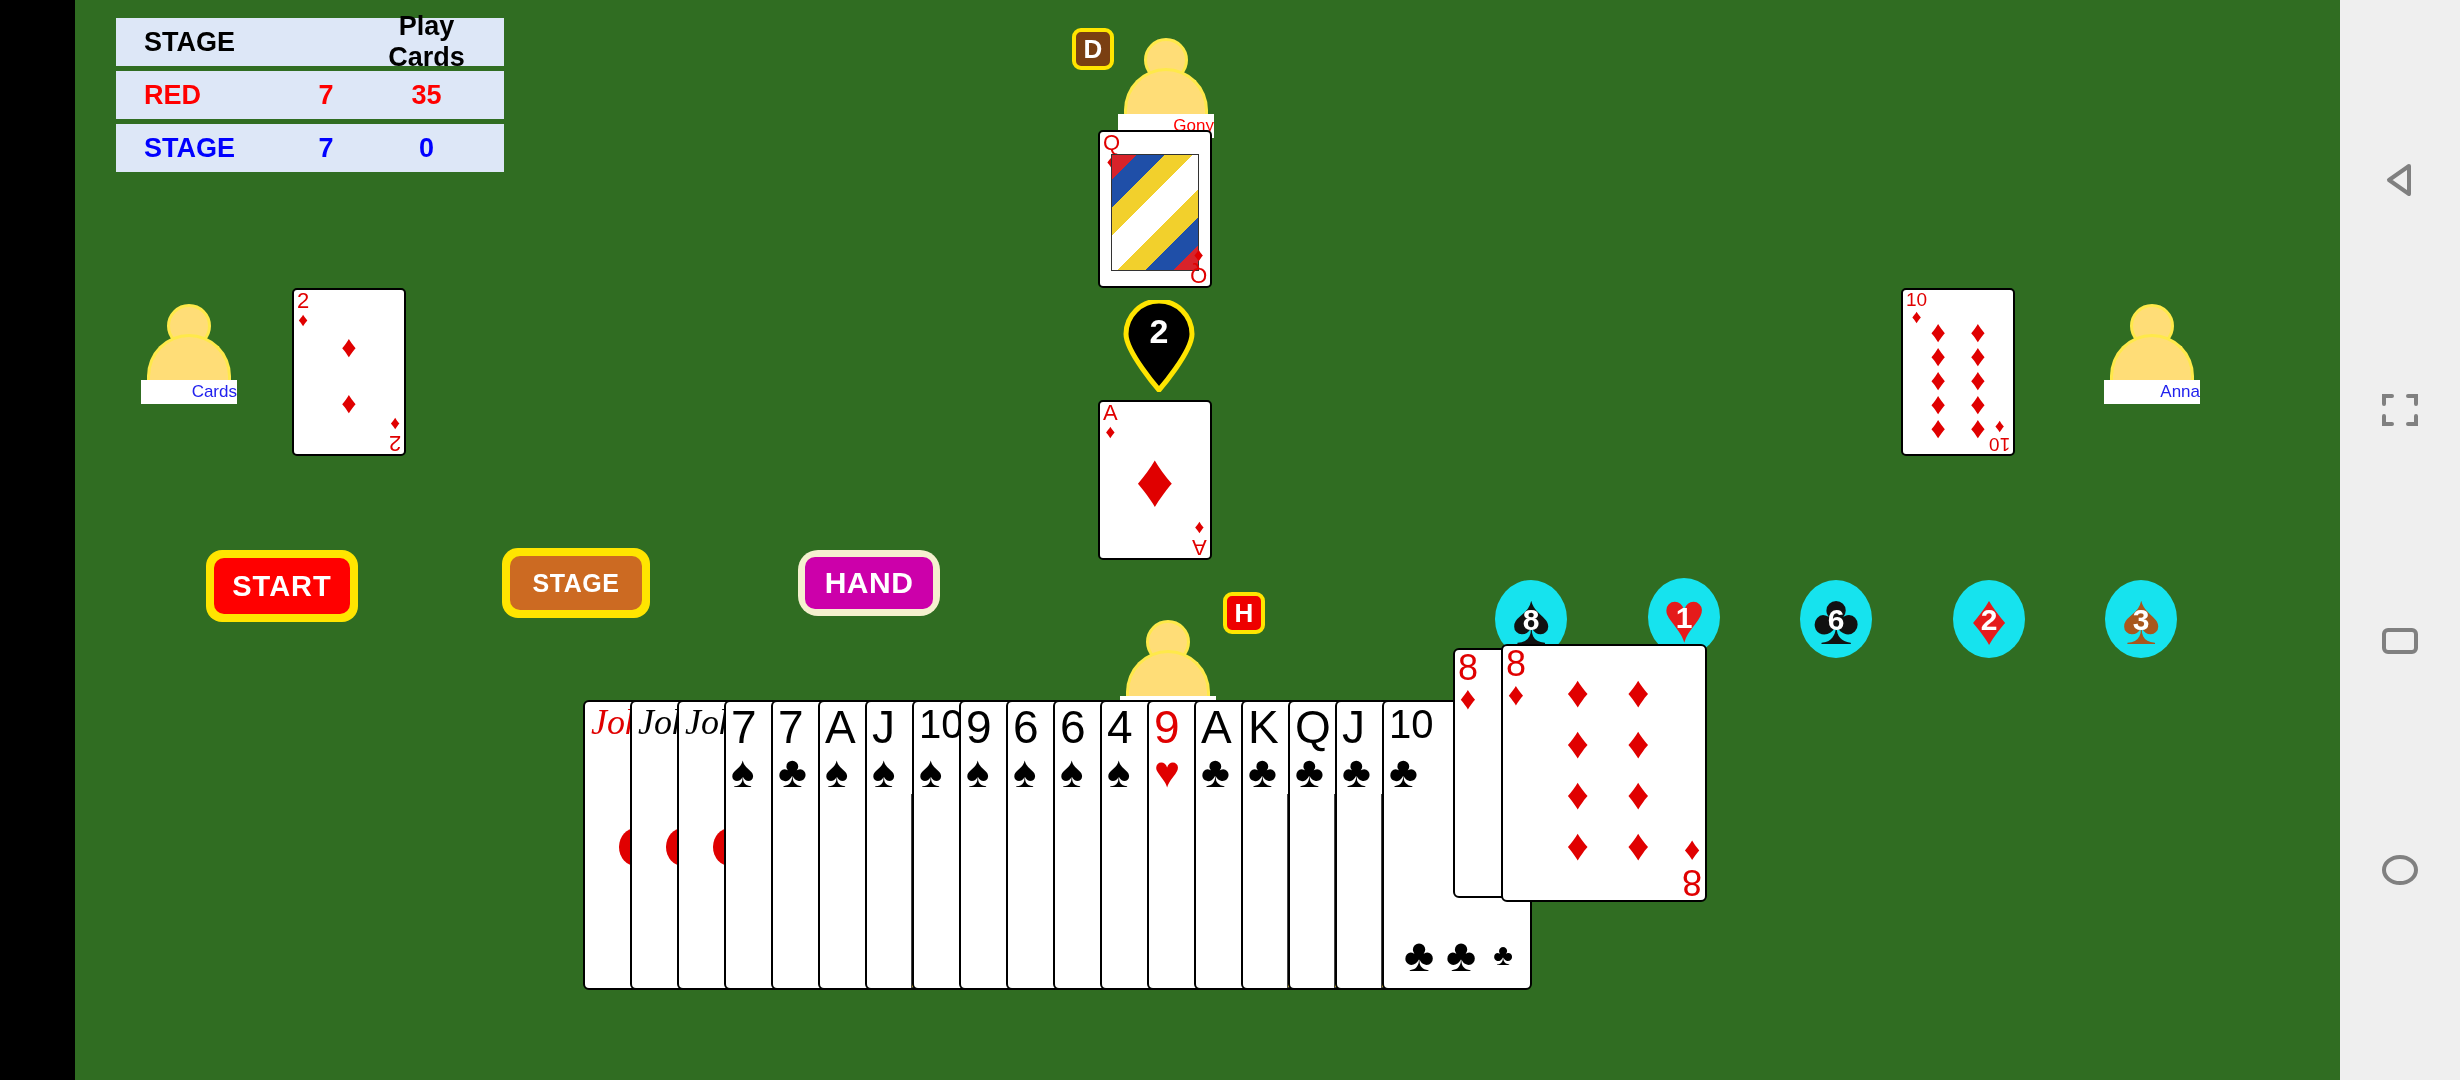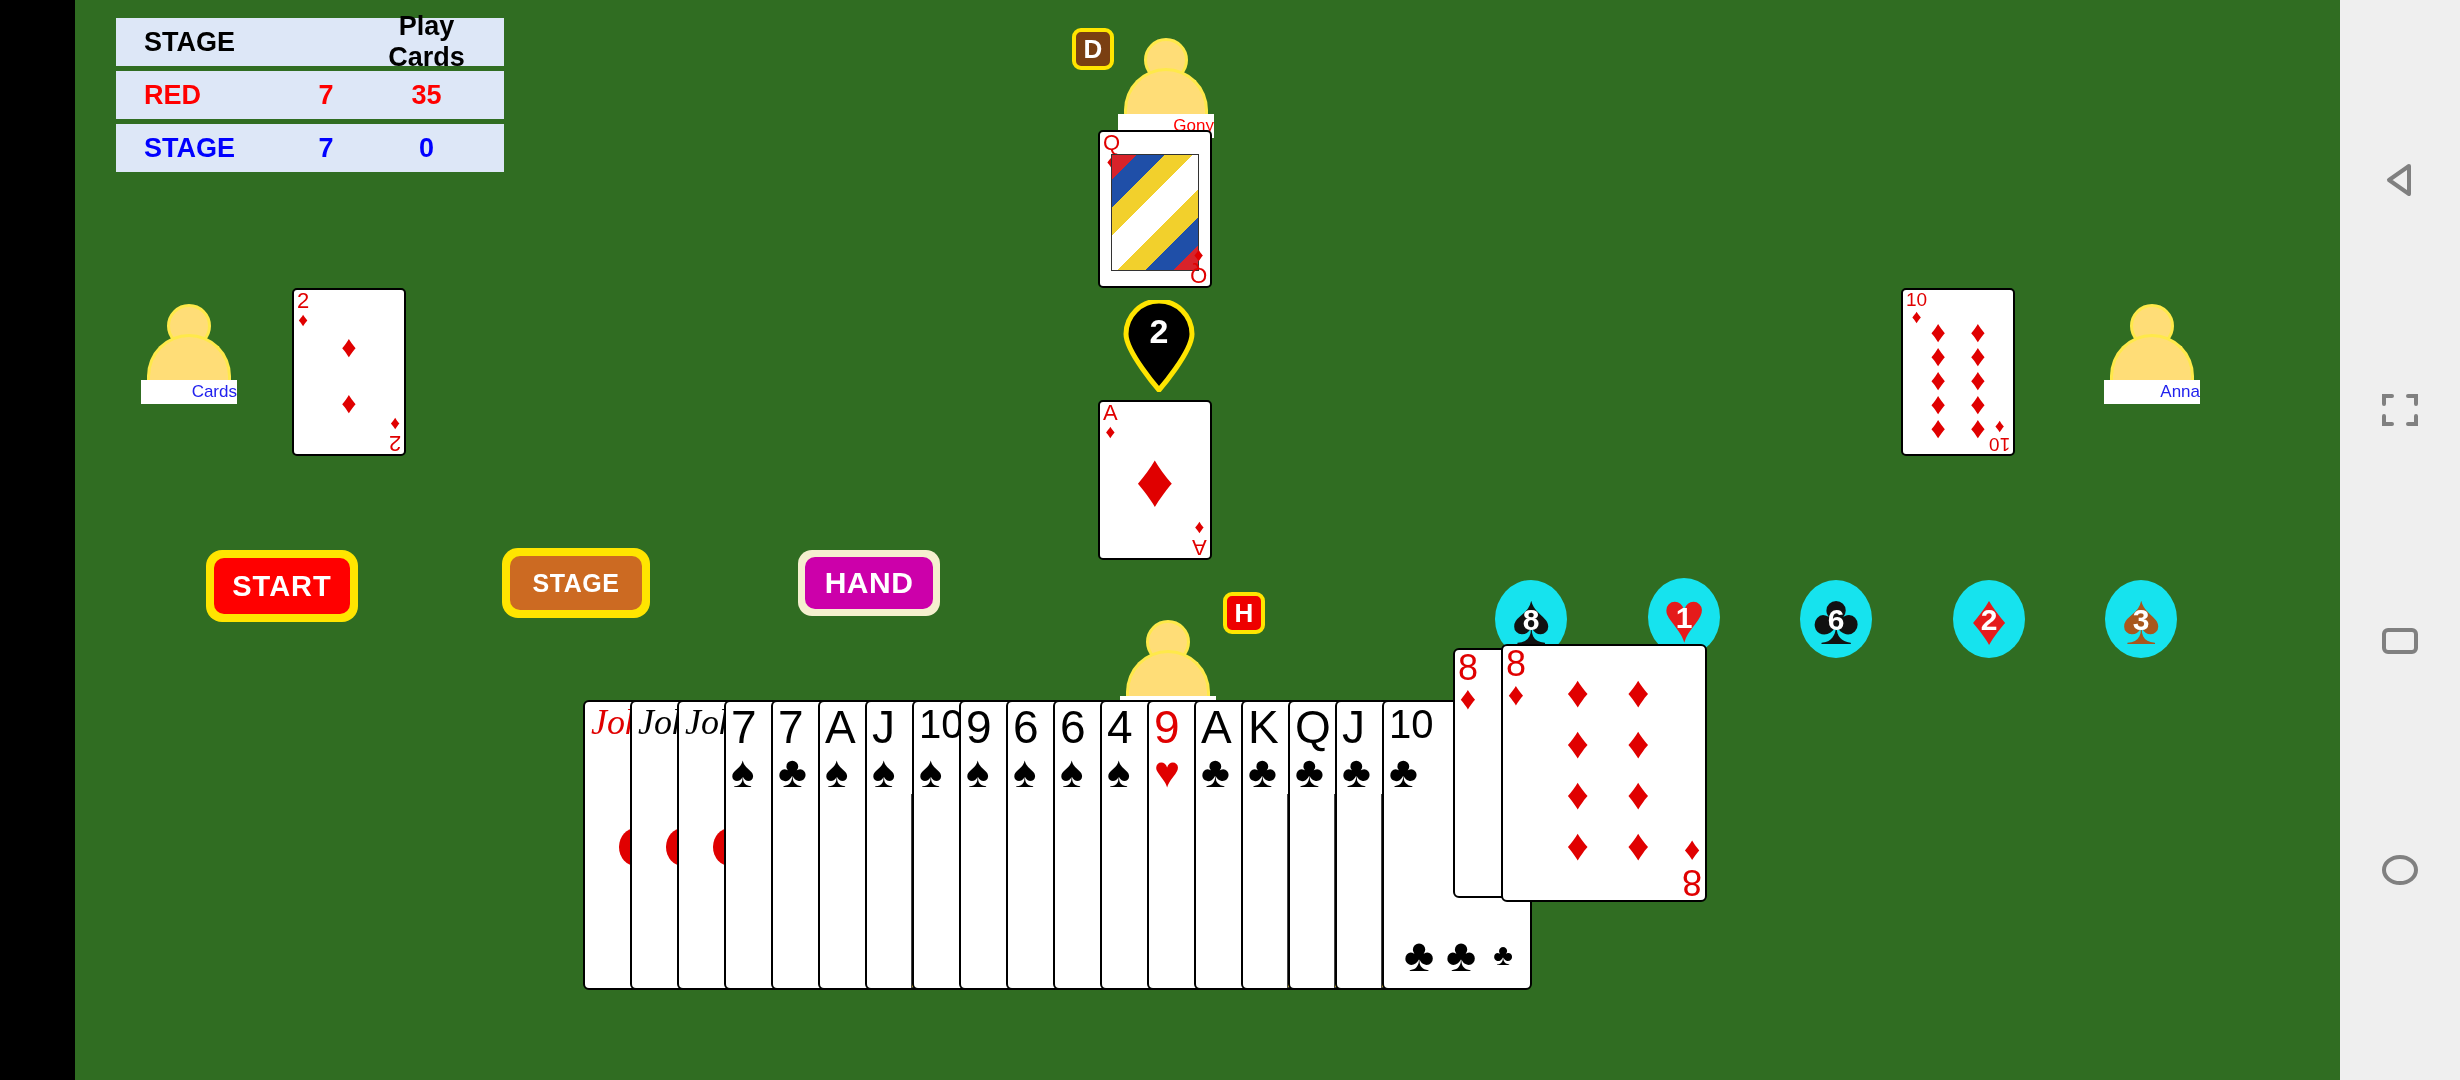--- a/index.html
+++ b/index.html
@@ -167,21 +167,21 @@
     font-family: "Liberation Sans", sans-serif;
   }
   .abtn .inner {
     width: 100%; height: 100%; border-radius: 10px;
     display: flex; align-items: center; justify-content: center;
   }
   .btn-start  { background: #ffe500; border-radius: 16px; padding: 8px; }
   .btn-start  .inner { background: #ff0000; font-size: 29px; letter-spacing: 1px; }
   .btn-cancel { background: #ffe500; border-radius: 16px; padding: 8px; }
   .btn-cancel .inner { background: #cc6a22; font-size: 25px; letter-spacing: .5px; }
-  .btn-hand   { background: #f5f0cf; border-radius: 14px; padding: 7px; }
+  .btn-hand   { background: #f5f0cf; border-radius: 20px; padding: 7px; }
   .btn-hand   .inner { background: #cc00aa; font-size: 30px; letter-spacing: .5px; }
 
   
   .chip {
     position: absolute; width: 72px; height: 78px; border-radius: 50%;
     background: #16e3ee; display: flex; align-items: center; justify-content: center;
   }
   .chip .glyph { font-size: 72px; line-height: 1; position: relative; }
   .chip .cnum {
     position: absolute; left: 50%; top: 50%; transform: translate(-50%,-48%);

